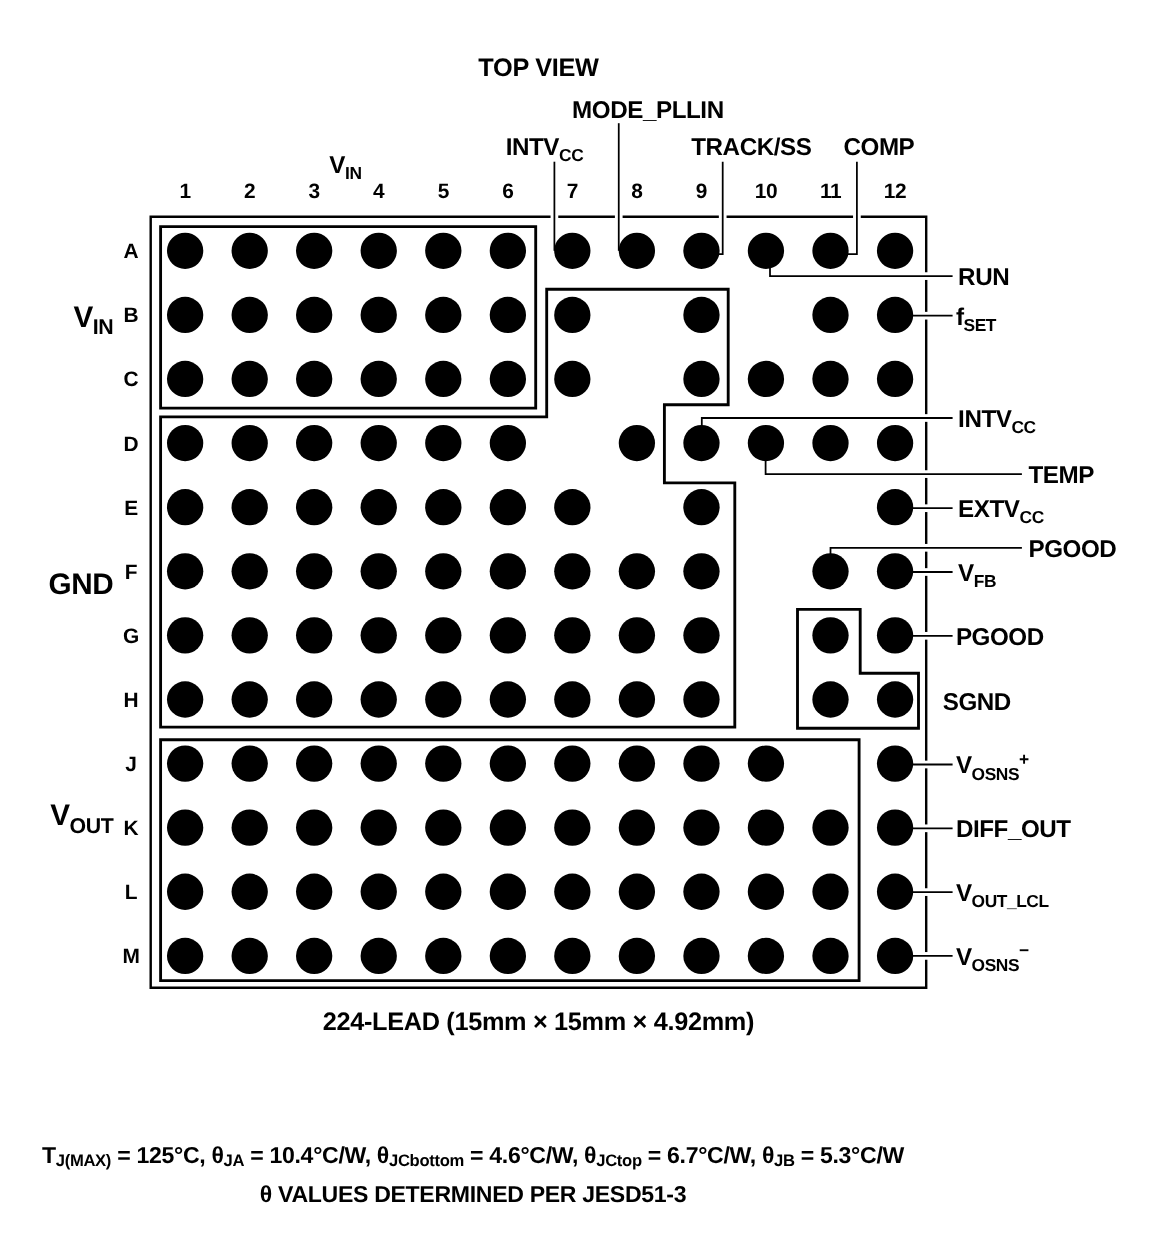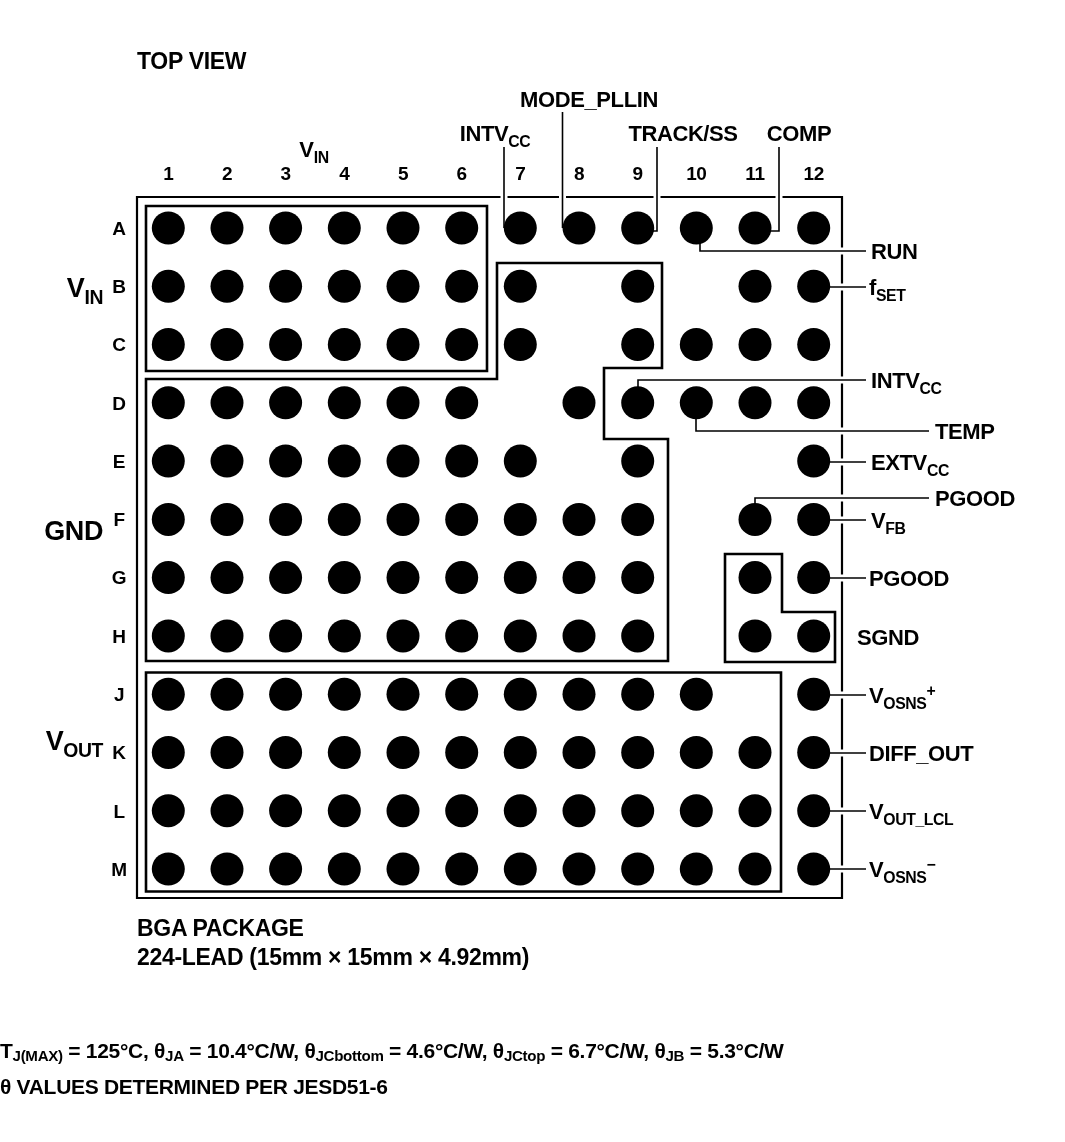--- a/index.html
+++ b/index.html
@@ -5,21 +5,21 @@
   html,body { margin:0; padding:0; background:#fff; }
   .stage {
     position:relative; width:1065px; height:1142px; background:#ffffff;
     font-family:"Liberation Sans", sans-serif; color:#000; overflow:hidden;
   }
   .stage svg { position:absolute; left:0; top:0; }
   svg text {
     font-family:"Liberation Sans", sans-serif;
     font-weight:bold; fill:#000; letter-spacing:-0.4px;
   }
-  .abs { position:absolute; font-weight:bold; white-space:nowrap; }
+  .abs { position:absolute; font-weight:bold; text-align:center; white-space:nowrap; }
   .sub { font-size:0.72em; vertical-align:-0.22em; letter-spacing:-0.3px; }
   #title    { left:137px; width:705px; top:50px;  font-size:23px; letter-spacing:-0.3px; line-height:1; }
   #captions { left:137px; width:705px; top:914px; font-size:23px; line-height:29px; letter-spacing:-0.3px; }
   #notes    { left:0;     width:860px; top:1035px; font-size:21px; line-height:31px; letter-spacing:-0.3px; }
 </style>
 </head>
 <body>
 
 <div class="stage">
   <svg id="diagram" width="1065" height="1142" viewBox="0 0 1065 1142">
@@ -244,20 +244,19 @@
       <text x="869" y="761" text-anchor="start" font-size="22"><tspan font-size="22.0" dy="0.0">DIFF_OUT</tspan></text>
       <text x="869" y="819" text-anchor="start" font-size="22"><tspan font-size="22.0" dy="0.0">V</tspan><tspan font-size="15.8" dy="5.7">OUT_LCL</tspan></text>
       <text x="869" y="877" text-anchor="start" font-size="22"><tspan font-size="22.0" dy="0.0">V</tspan><tspan font-size="15.8" dy="5.7">OSNS</tspan><tspan font-size="15.8" dy="-13.2">−</tspan></text>
       <text x="314" y="157" text-anchor="middle" font-size="22"><tspan font-size="22.0" dy="0.0">V</tspan><tspan font-size="15.8" dy="5.7">IN</tspan></text>
       <text x="103" y="297" text-anchor="end" font-size="27"><tspan font-size="27.0" dy="0.0">V</tspan><tspan font-size="19.4" dy="7.0">IN</tspan></text>
       <text x="103" y="540" text-anchor="end" font-size="27"><tspan font-size="27.0" dy="0.0">GND</tspan></text>
       <text x="103" y="750" text-anchor="end" font-size="27"><tspan font-size="27.0" dy="0.0">V</tspan><tspan font-size="19.4" dy="7.0">OUT</tspan></text>
     </svg>
   <div id="title" class="abs">TOP VIEW</div>
   <div id="captions" class="abs">
-    <div>BGA PACKAGE</div>
     <div>224-LEAD (15mm × 15mm × 4.92mm)</div>
   </div>
   <div id="notes" class="abs">
     <div>T<span class="sub">J(MAX)</span> = 125°C, θ<span class="sub">JA</span> = 10.4°C/W, θ<span class="sub">JCbottom</span> = 4.6°C/W, θ<span class="sub">JCtop</span> = 6.7°C/W, θ<span class="sub">JB</span> = 5.3°C/W</div>
-    <div>θ VALUES DETERMINED PER JESD51-6</div>
+    <div>θ VALUES DETERMINED PER JESD51-3</div>
   </div>
 </div>
 
 </body></html>

